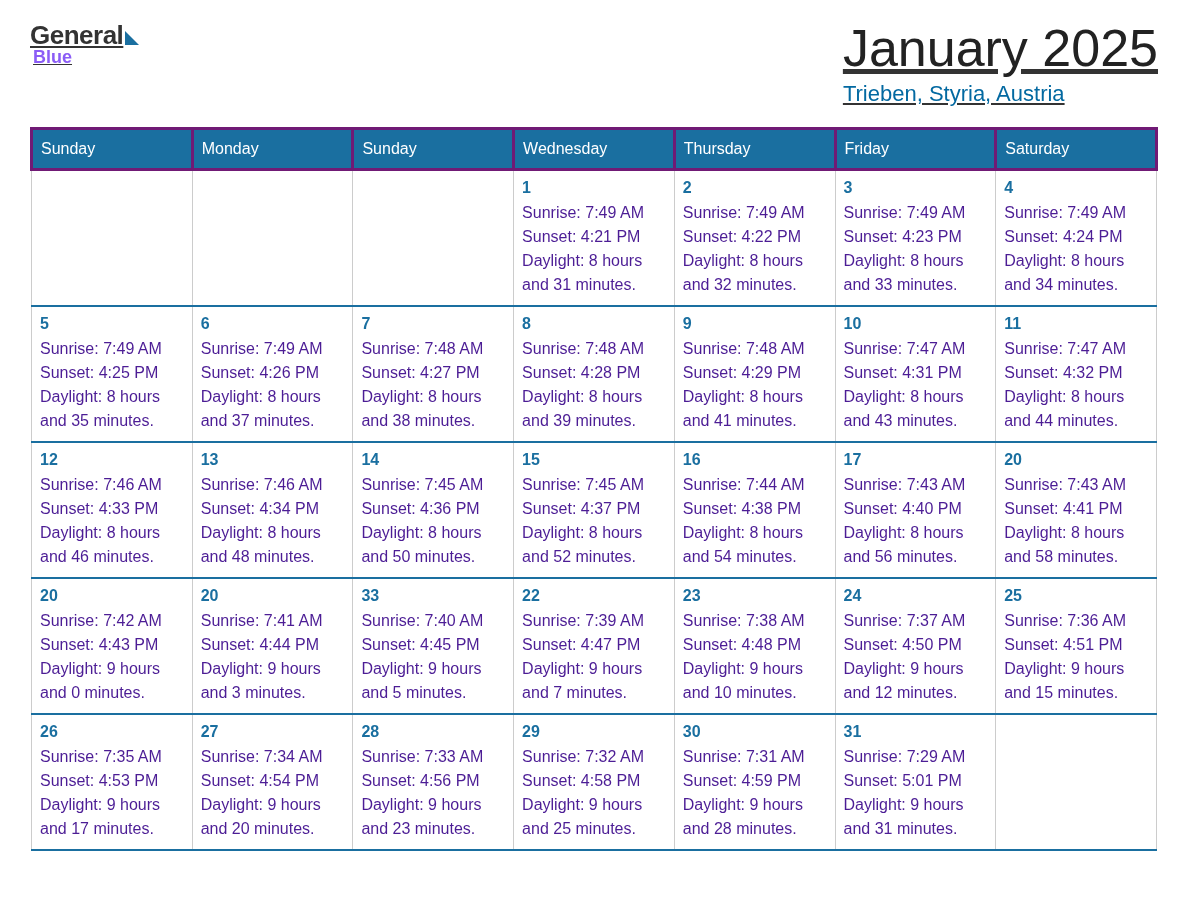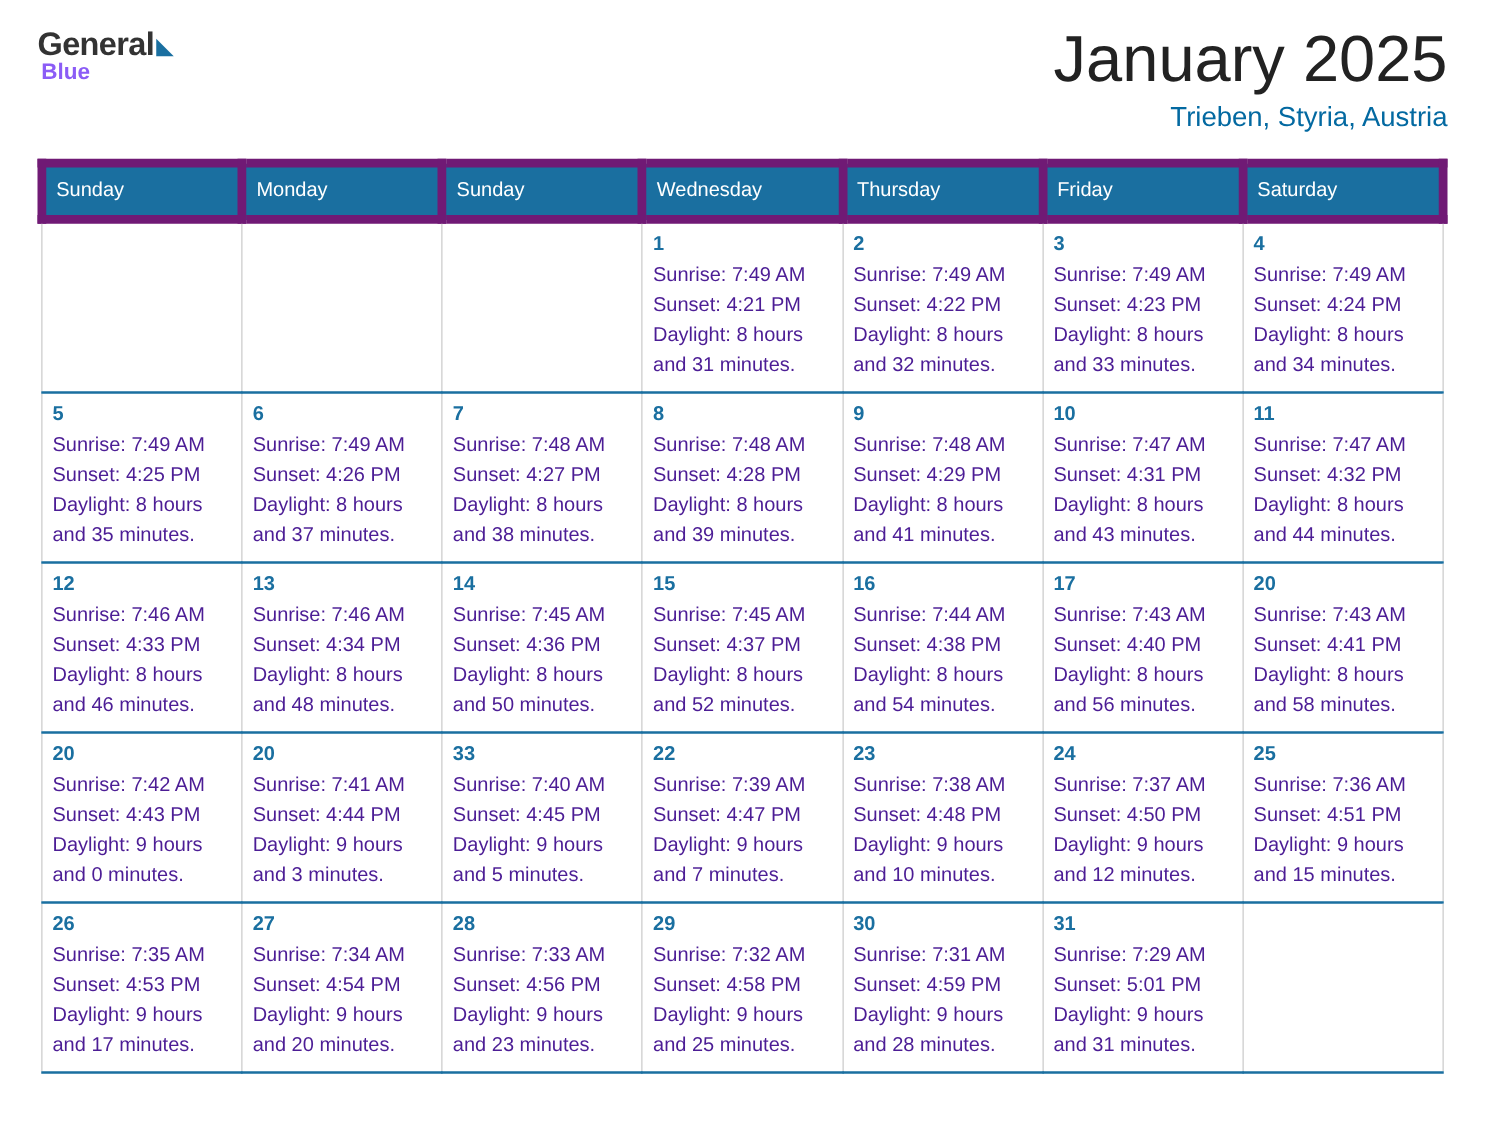--- a/index.html
+++ b/index.html
@@ -9,20 +9,21 @@
       color: #333;
       width: 1188px;
       min-height: 918px;
       padding: 20px 30px;
     }
     .header {
       display: flex;
       justify-content: space-between;
       align-items: flex-start;
       margin-bottom: 20px;
+      text-decoration: underline;
     }
     .logo {
       display: flex;
       flex-direction: column;
       align-items: flex-start;
     }
     .logo-top {
       display: flex;
       align-items: center;
     }
@@ -42,21 +43,21 @@
       margin-top: 4px;
     }
     .logo-bottom {
       font-size: 18px;
       font-weight: bold;
       color: #8b5cf6;
       margin-top: -4px;
       margin-left: 3px;
     }
     .title-section {
-      text-align: right;
+      text-align: left;
     }
     .calendar-title {
       font-size: 52px;
       font-weight: normal;
       color: #222;
       line-height: 1.1;
     }
     .calendar-subtitle {
       font-size: 22px;
       color: #0369a1;
@@ -66,21 +67,21 @@
       width: 100%;
       border-collapse: collapse;
     }
     thead tr th {
       background-color: #1a6fa0;
       color: #fff;
       padding: 10px 8px;
       font-size: 16px;
       font-weight: normal;
       text-align: left;
-      border: 7px solid #701a75;
+      border: 3px solid #701a75;
     }
     tbody tr td {
       vertical-align: top;
       padding: 8px 8px;
       border: 1px solid #ccc;
       min-height: 100px;
       font-size: 13px;
       color: #333;
       width: 14.28%;
     }

